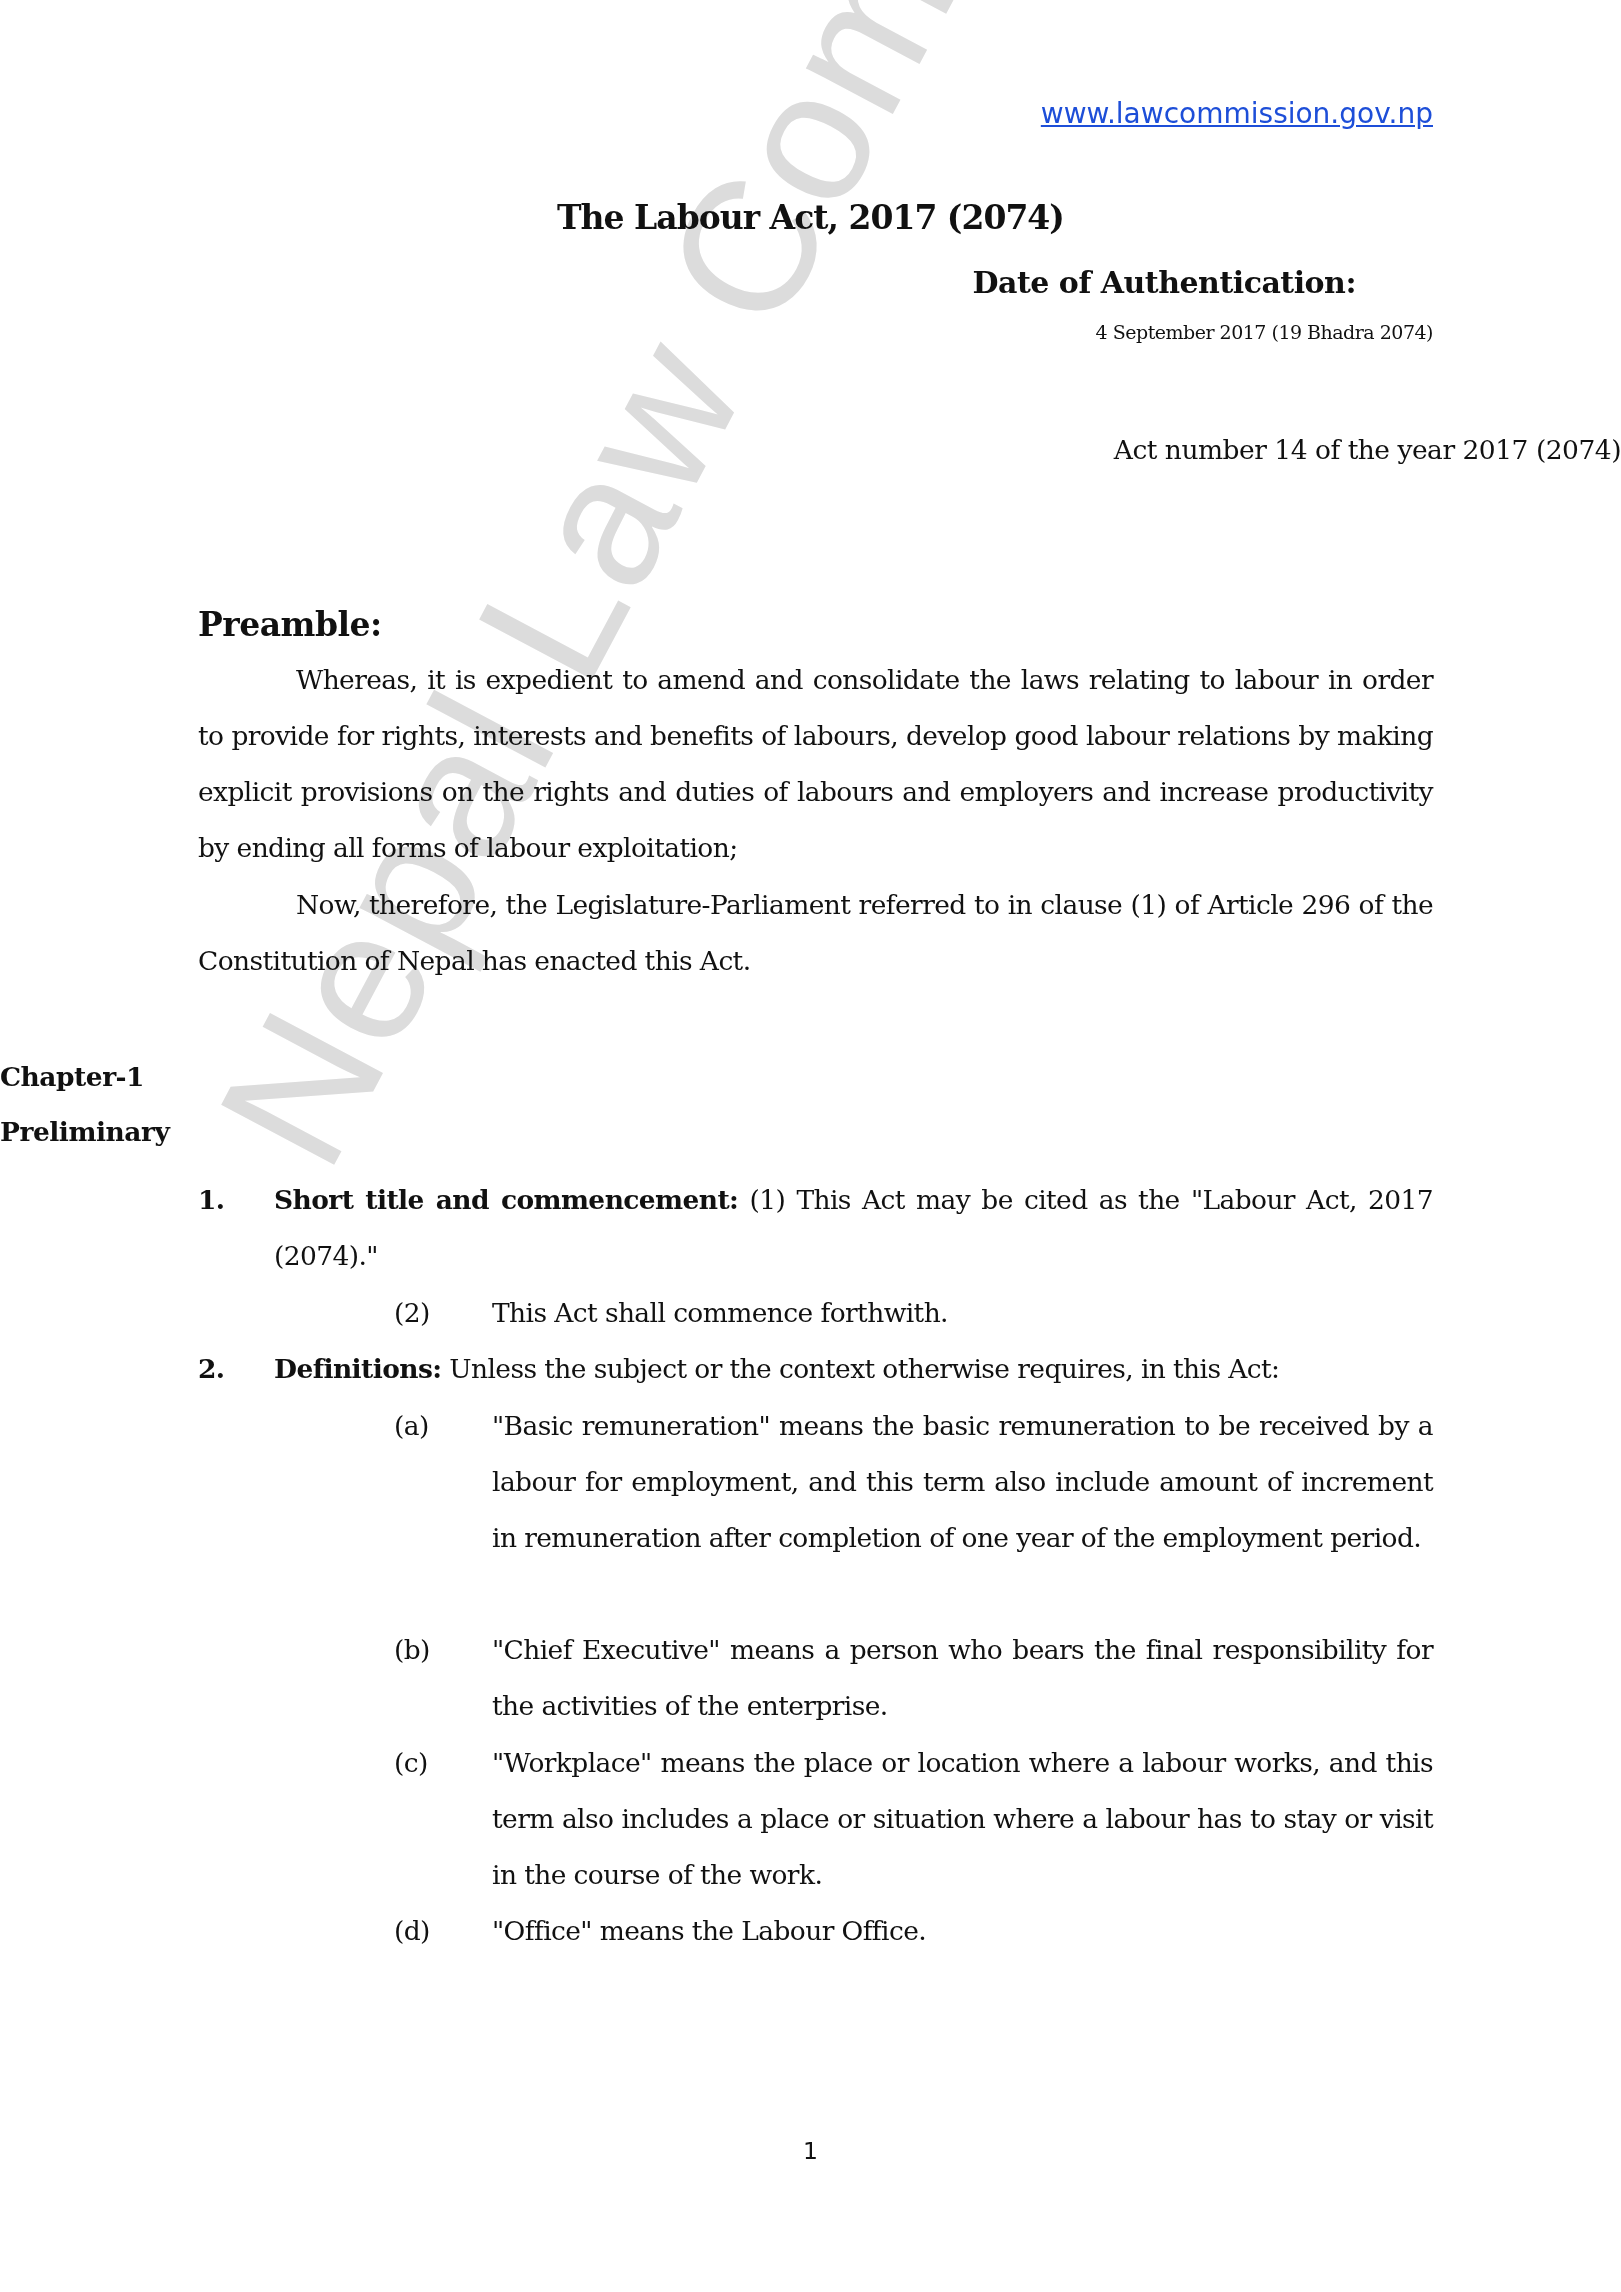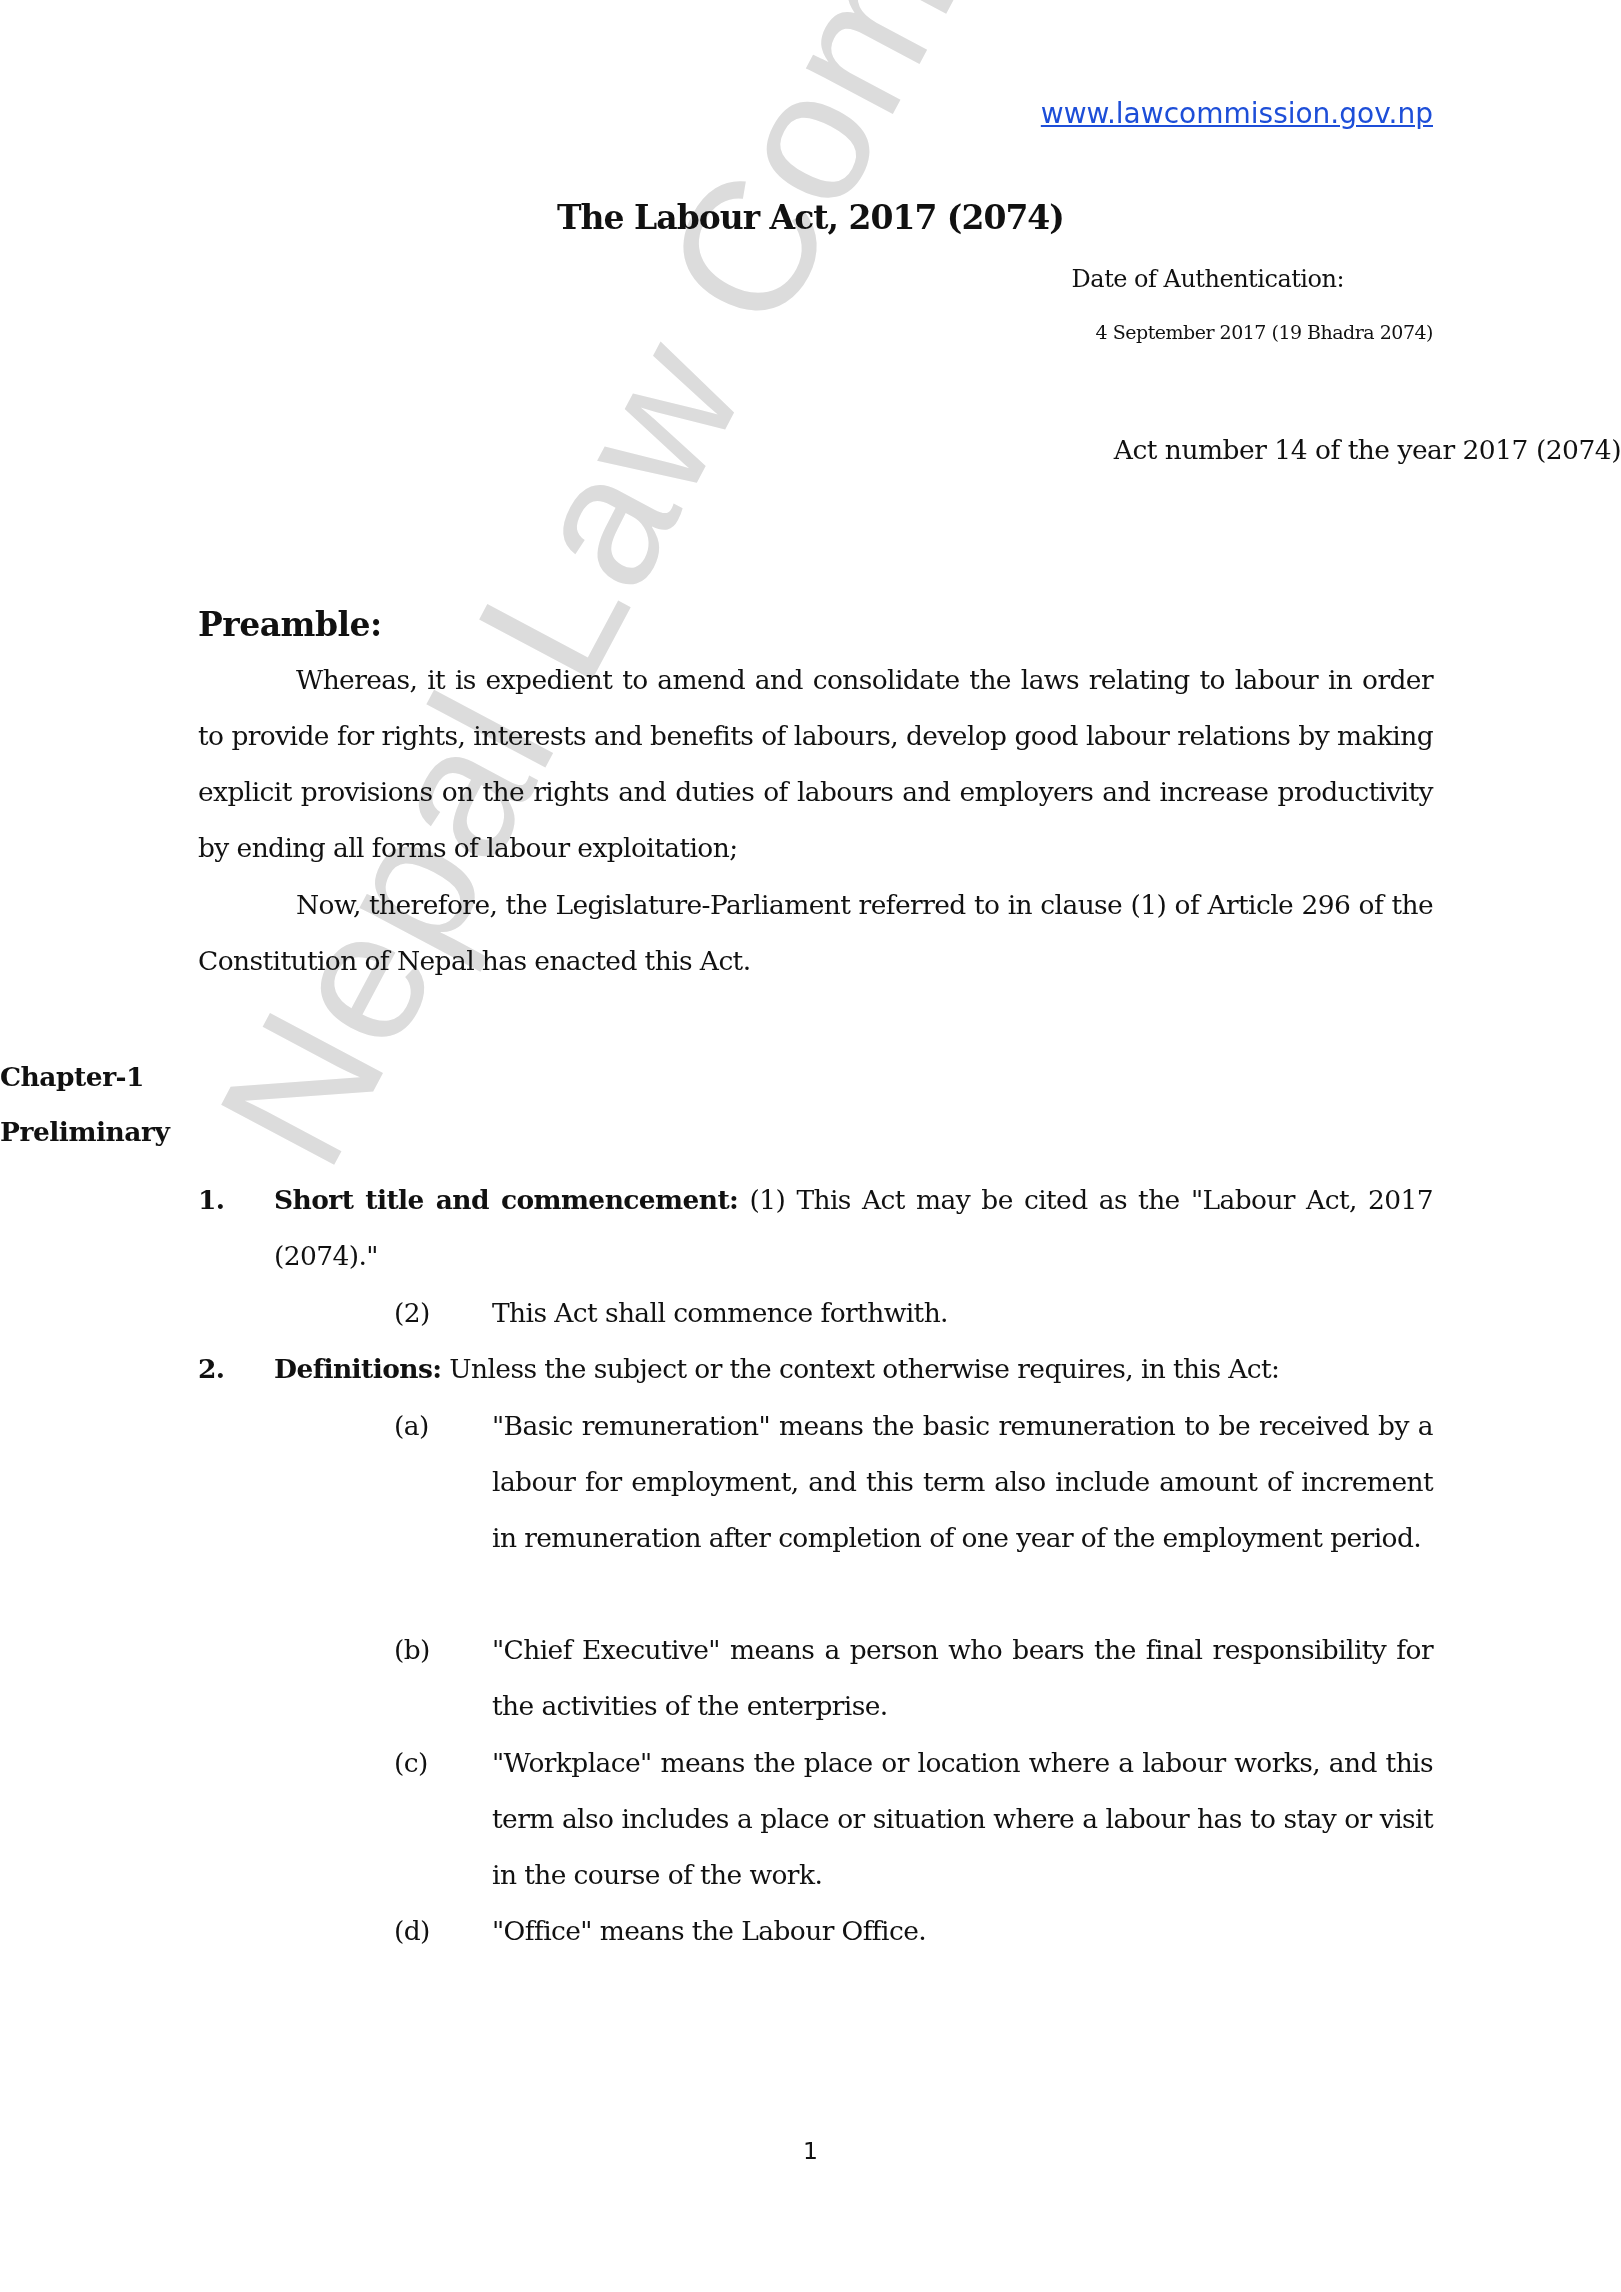--- a/index.html
+++ b/index.html
@@ -22,22 +22,22 @@
 
   .site-url {
     position: absolute; top: 97px; right: 188px;
     font-family: "DejaVu Sans", sans-serif; font-size: 28px; color: #1d4ed8; text-decoration: underline;
   }
   .act-title {
     position: absolute; left: 0; width: 1621px; top: 198px; text-align: center;
     font-size: 33px; font-weight: bold; letter-spacing: -1px;
   }
   .auth-label {
-    position: absolute; top: 265px; right: 277px;
-    font-size: 24px; font-weight: normal; letter-spacing: -0.5px;
+    position: absolute; top: 265px; right: 265px;
+    font-size: 30px; font-weight: bold; letter-spacing: -0.5px;
   }
   .auth-date {
     position: absolute; top: 321px; right: 188px;
     font-size: 19px; letter-spacing: -0.5px;
   }
   .act-number {
     position: absolute; left: 0; width: 1621px; top: 434px; text-align: right;
     font-size: 26.5px; letter-spacing: -0.5px;
   }
   .act-subtitle {

